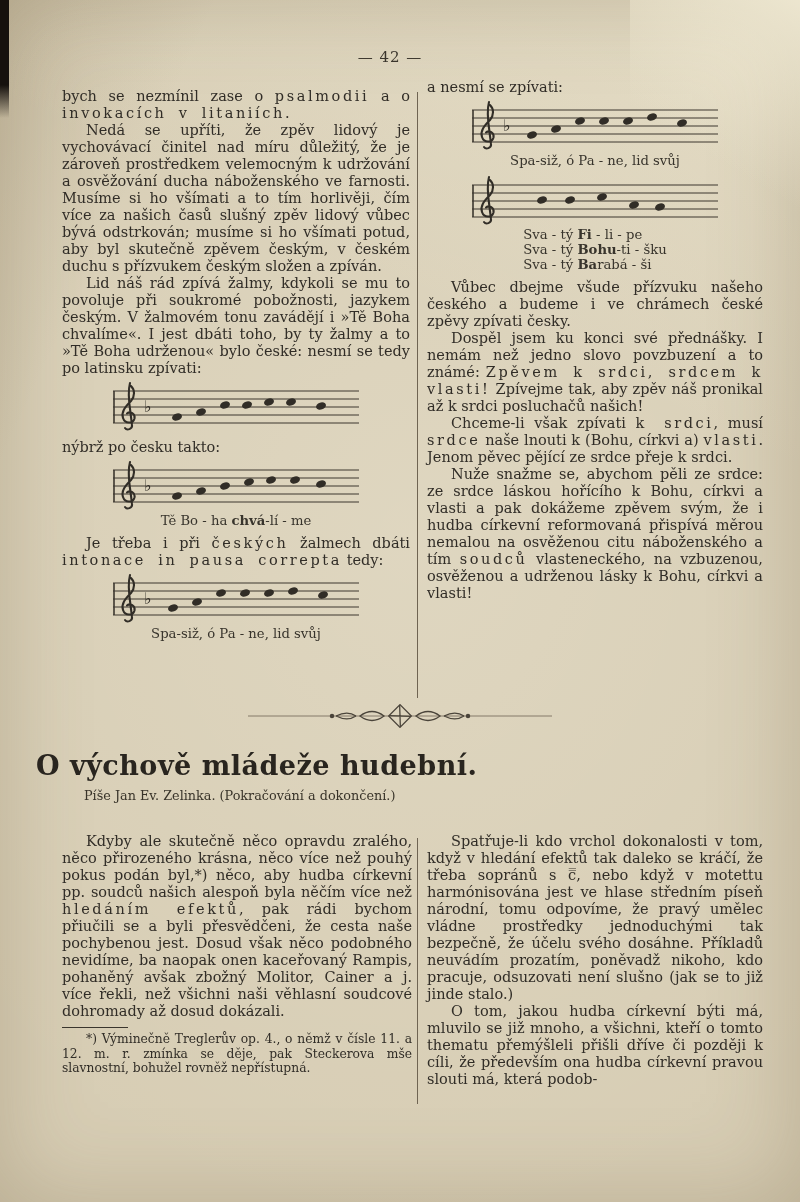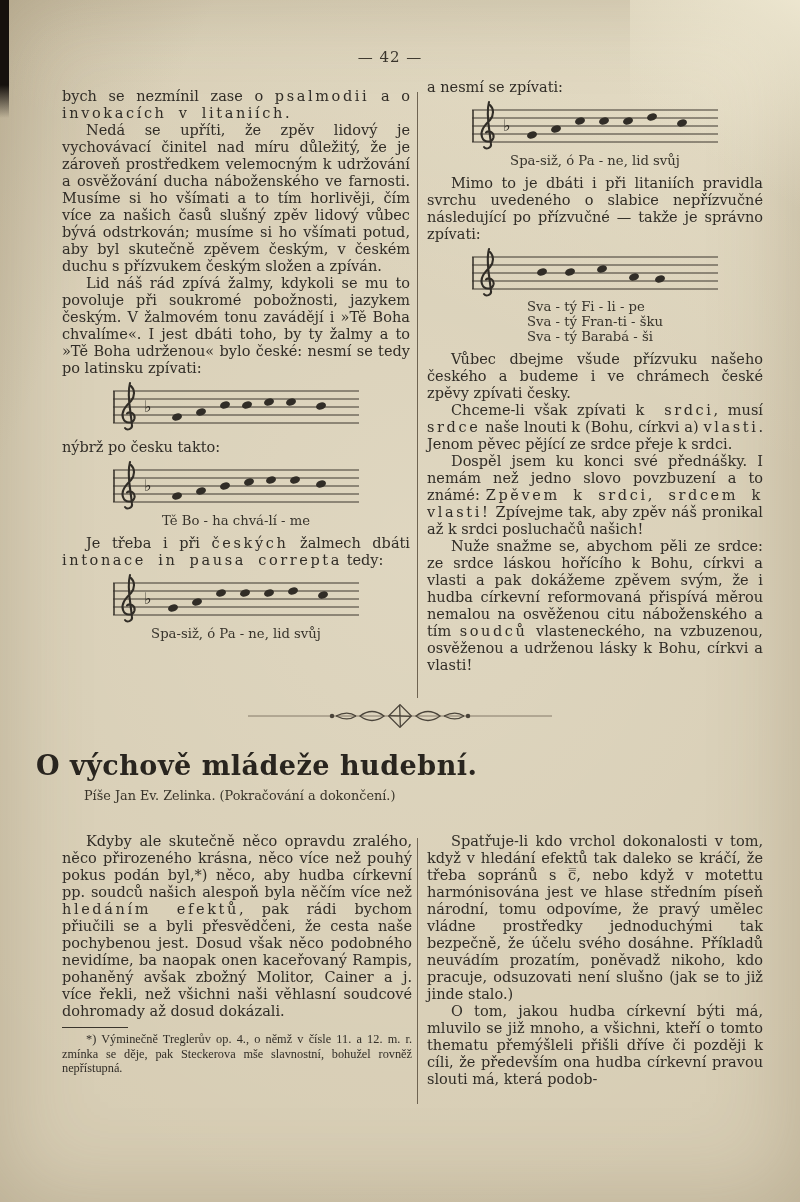--- a/index.html
+++ b/index.html
@@ -24,27 +24,27 @@
   .vtop{top:92px;height:606px;}
   .vbottom{top:838px;height:266px;}
   .col{position:absolute;font-size:14.5px;line-height:17px;text-align:justify;}
   .col-tl{left:62px;top:88px;width:348px;}
   .col-tr{left:427px;top:79px;width:336px;}
   .col-bl{left:62px;top:833px;width:350px;}
   .col-br{left:427px;top:833px;width:336px;}
   .col p{margin:0;}
   .col p.indent{text-indent:24px;}
   .sp{letter-spacing:2.6px;word-spacing:5px;}
-  .b{font-weight:normal;}
+  .b{font-weight:bold;}
   .music{width:256px;margin:4px auto 6px;text-align:center;}
   .music svg{display:block;margin:0 auto;}
   .lyrics{display:inline-block;text-align:left;font-size:13.2px;line-height:15px;color:#38342c;}
   .fnrule{width:66px;border-top:1.2px solid #3a352d;margin:7px 0 4px;}
   .footnote{font-size:12.3px;line-height:14.5px;}
-  .footnote.indent{text-indent:20px;font-family:Liberation Serif, serif;}
+  .footnote.indent{text-indent:20px;}
   .ornament{position:absolute;top:704px;left:0;width:800px;text-align:center;}
   .section-head{position:absolute;top:750px;left:0;width:800px;text-align:left;padding-left:36px;}
   .section-head h1{margin:0;font-size:27px;font-weight:bold;letter-spacing:.5px;color:#29251f;}
   .byline{margin-top:7px;font-size:12.8px;color:#383329;margin-left:48px;}
 </style>
 </head>
 <body>
 
 <div id="page">
   <div class="edge-dark"></div>
@@ -123,38 +123,37 @@
           <path d="M20 5 C24 9 24 15 20 20 C14 26 10 31 12 37 C14 43 22 43 23.5 37.5 C24.5 32.5 19 30 16 32.5 M19 2 C16.5 11 18 22 19.5 32 L21 44 C21.6 48 16 50 14 47" fill="none" stroke="#312d27" stroke-width="2.1" stroke-linecap="round"></path>
           <text x="33" y="31" font-size="16" fill="#312d27">♭</text>
           <ellipse cx="62" cy="35" rx="5.1" ry="3.5" fill="#312d27" transform="rotate(-18 62 35)"></ellipse>
           <ellipse cx="86" cy="29" rx="5.1" ry="3.5" fill="#312d27" transform="rotate(-18 86 29)"></ellipse>
           <ellipse cx="110" cy="21" rx="5.1" ry="3.5" fill="#312d27" transform="rotate(-18 110 21)"></ellipse>
           <ellipse cx="134" cy="21" rx="5.1" ry="3.5" fill="#312d27" transform="rotate(-18 134 21)"></ellipse>
           <ellipse cx="158" cy="21" rx="5.1" ry="3.5" fill="#312d27" transform="rotate(-18 158 21)"></ellipse>
           <ellipse cx="182" cy="17" rx="5.1" ry="3.5" fill="#312d27" transform="rotate(-18 182 17)"></ellipse>
           <ellipse cx="212" cy="23" rx="5.1" ry="3.5" fill="#312d27" transform="rotate(-18 212 23)"></ellipse>
         </svg><div class="lyrics"><div><span>Spa-siž,  ó  Pa - ne, lid svůj</span></div></div></div>
-      <p class="indent "><span>Mimo to je dbáti i při litaniích pravidla svrchu uvedeného o slabice nepřízvučné následující po přízvučné — takže je správno zpívati:</span></p>
       <div class="music"><svg width="250" height="52" viewBox="0 0 250 52">
           <line x1="2" y1="10" x2="248" y2="10" stroke="#3c372f" stroke-width="1"></line>
           <line x1="2" y1="18" x2="248" y2="18" stroke="#3c372f" stroke-width="1"></line>
           <line x1="2" y1="26" x2="248" y2="26" stroke="#3c372f" stroke-width="1"></line>
           <line x1="2" y1="34" x2="248" y2="34" stroke="#3c372f" stroke-width="1"></line>
           <line x1="2" y1="42" x2="248" y2="42" stroke="#3c372f" stroke-width="1"></line>
           <line x1="3" y1="10" x2="3" y2="42" stroke="#3c372f" stroke-width="1.6"></line>
           <path d="M20 5 C24 9 24 15 20 20 C14 26 10 31 12 37 C14 43 22 43 23.5 37.5 C24.5 32.5 19 30 16 32.5 M19 2 C16.5 11 18 22 19.5 32 L21 44 C21.6 48 16 50 14 47" fill="none" stroke="#312d27" stroke-width="2.1" stroke-linecap="round"></path>
           <ellipse cx="72" cy="25" rx="5.1" ry="3.5" fill="#312d27" transform="rotate(-18 72 25)"></ellipse>
           <ellipse cx="100" cy="25" rx="5.1" ry="3.5" fill="#312d27" transform="rotate(-18 100 25)"></ellipse>
           <ellipse cx="132" cy="22" rx="5.1" ry="3.5" fill="#312d27" transform="rotate(-18 132 22)"></ellipse>
           <ellipse cx="164" cy="30" rx="5.1" ry="3.5" fill="#312d27" transform="rotate(-18 164 30)"></ellipse>
           <ellipse cx="190" cy="32" rx="5.1" ry="3.5" fill="#312d27" transform="rotate(-18 190 32)"></ellipse>
-        </svg><div class="lyrics"><div><span>Sva - tý   </span><span class="b">Fi</span><span> - li - pe</span></div><div><span>Sva - tý </span><span class="b">Fran</span><span>-ti - šku</span></div><div><span>Sva - tý   </span><span class="b">Ba</span><span>rabá - ši</span></div></div></div>
+        </svg><div class="lyrics"><div><span>Sva - tý   </span><span class="b">Fi</span><span> - li - pe</span></div><div><span>Sva - tý </span><span class="b">Bohu</span><span>-ti - šku</span></div><div><span>Sva - tý   </span><span class="b">Ba</span><span>rabá - ši</span></div></div></div>
       <p class="indent "><span>Vůbec dbejme všude přízvuku našeho českého a budeme i ve chrámech české zpěvy zpívati česky.</span></p>
+      <p class="indent "><span>Dospěl jsem ku konci své přednášky. I nemám než jedno slovo povzbuzení a to známé: </span><span class="sp">Zpěvem k srdci, srdcem k vlasti!</span><span> Zpívejme tak, aby zpěv náš pronikal až k srdci posluchačů našich!</span></p>
       <p class="indent "><span>Chceme-li však zpívati </span><span class="sp">k srdci</span><span>, musí </span><span class="sp">srdce</span><span> naše lnouti k (Bohu, církvi a) </span><span class="sp">vlasti</span><span>. Jenom pěvec pějící ze srdce přeje k srdci.</span></p>
-      <p class="indent "><span>Dospěl jsem ku konci své přednášky. I nemám než jedno slovo povzbuzení a to známé: </span><span class="sp">Zpěvem k srdci, srdcem k vlasti!</span><span> Zpívejme tak, aby zpěv náš pronikal až k srdci posluchačů našich!</span></p>
       <p class="indent "><span>Nuže snažme se, abychom pěli ze srdce: ze srdce láskou hořícího k Bohu, církvi a vlasti a pak dokážeme zpěvem svým, že i hudba církevní reformovaná přispívá měrou nemalou na osvěženou citu náboženského a tím </span><span class="sp">soudců</span><span> vlasteneckého, na vzbuzenou, osvěženou a udrženou lásky k Bohu, církvi a vlasti!</span></p>
     </div>
 
   <div class="ornament">
     <svg width="320" height="24" viewBox="0 0 320 24">
       <line x1="8" y1="12" x2="312" y2="12" stroke="#7a7060" stroke-width="0.9"></line>
       <g stroke="#4a443a" fill="none" stroke-width="1.3">
         <rect x="152" y="4" width="16" height="16" transform="rotate(45 160 12)"></rect>
         <path d="M152 4.5 L168 19.5 M168 4.5 L152 19.5" transform="rotate(45 160 12)"></path>
         <path d="M120 12 C128 6 136 6 144 12 C136 18 128 18 120 12 Z"></path>

